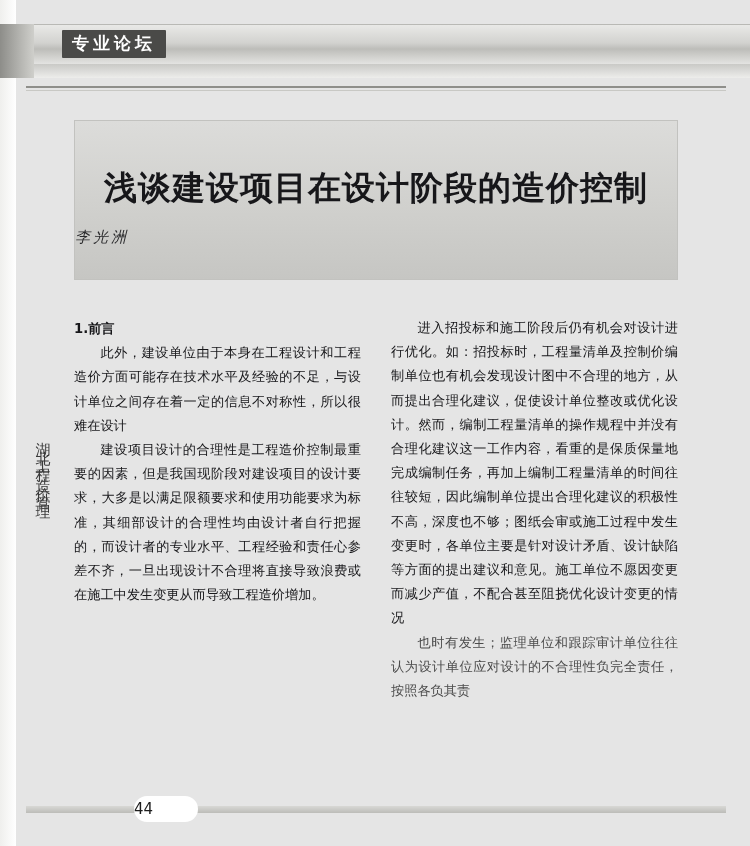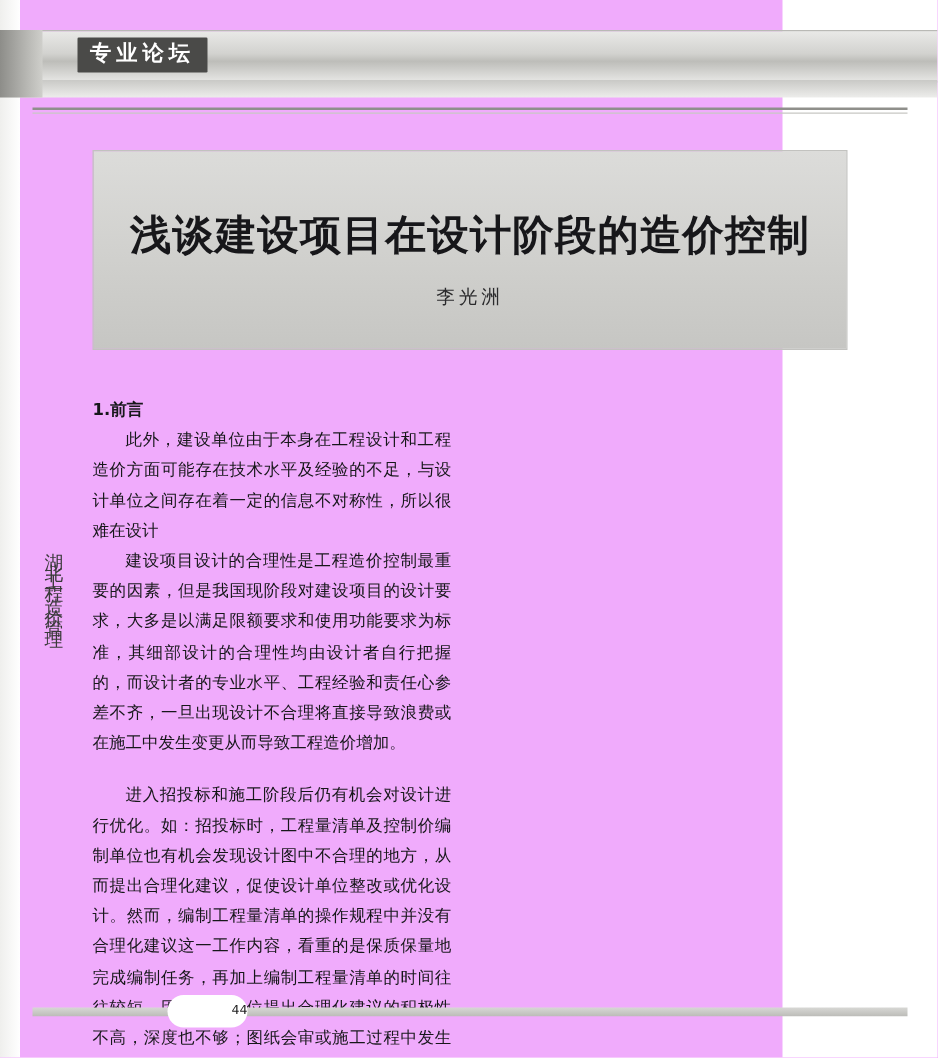--- a/index.html
+++ b/index.html
@@ -11,23 +11,23 @@
     height: 846px;
     background: #ffffff;
     font-family: "DejaVu Sans", "Liberation Sans", sans-serif;
     overflow: hidden;
     position: relative;
   }
 
   .page {
     position: absolute;
     left: 0; top: 0;
-    width: 626px;
+    width: 750px;
     height: 846px;
-    background: #f0abfc;
+    background: #e5e5e5;
   }
 
   
   .masthead {
     position: absolute;
     left: 0; top: 24px;
     width: 750px;
     height: 56px;
   }
   .masthead-bar {
@@ -102,25 +102,26 @@
     font-family: "DejaVu Sans", "Liberation Sans", sans-serif;
     font-weight: bold;
     font-size: 33px;
     letter-spacing: 1px;
     color: #17171a;
   }
   .article-author {
     position: absolute;
     left: 0; right: 0;
     top: 107px;
-    text-align: center;
+    text-align: left;
     font-family: "DejaVu Sans", "Liberation Sans", sans-serif;
     font-size: 15px;
     letter-spacing: 3px;
     color: #2a2a2c;
+    font-style: italic;
   }
 
   
   .side-vertical {
     position: absolute;
     left: 26px;
     top: 430px;
     width: 26px;
     writing-mode: vertical-rl;
     text-orientation: upright;
@@ -131,22 +132,21 @@
   }
 
   
   .columns {
     position: absolute;
     left: 74px;
     top: 316px;
     width: 604px;
     height: 470px;
     display: flex;
-    gap: 18px;
-    flex-direction: column;
+    gap: 30px;
   }
   .col {
     width: 287px;
     font-family: "DejaVu Sans", "Liberation Sans", sans-serif;
     font-size: 13.2px;
     line-height: 24.2px;
     color: #17171a;
     text-align: justify;
     text-justify: inter-ideograph;
   }
@@ -179,24 +179,24 @@
     background: linear-gradient(to bottom, #d8d8d5, #bcbcb8);
   }
   .folio {
     position: absolute;
     left: 108px;
     top: 0px;
     width: 64px;
     height: 26px;
     background: #ffffff;
     border-radius: 13px;
-    text-align: right;
+    text-align: left;
     line-height: 26px;
     font-family: "DejaVu Sans", "Liberation Sans", sans-serif;
-    font-size: 10px;
+    font-size: 15px;
     color: #1d1d1d;
   }
   .page-edge-left {
     position: absolute;
     left: 0; top: 0;
     width: 16px;
     height: 846px;
     background: linear-gradient(to right, #efefed, #ffffff);
   }
 </style>

